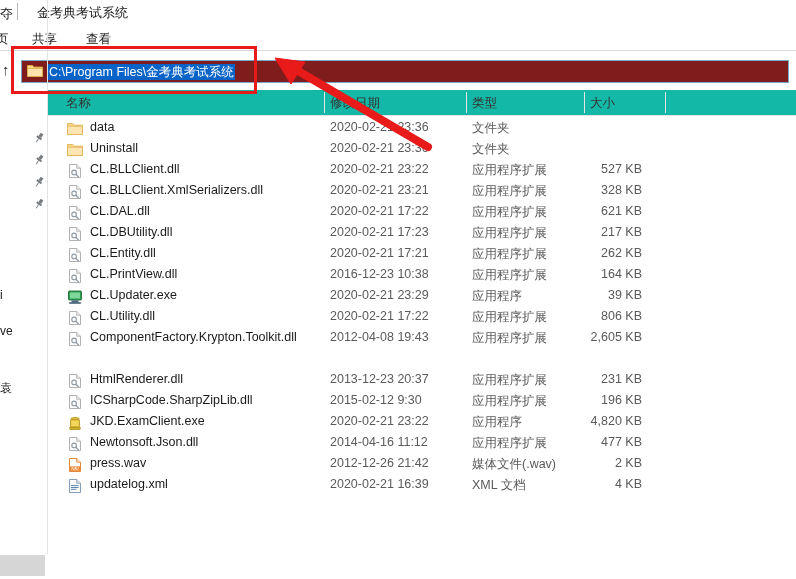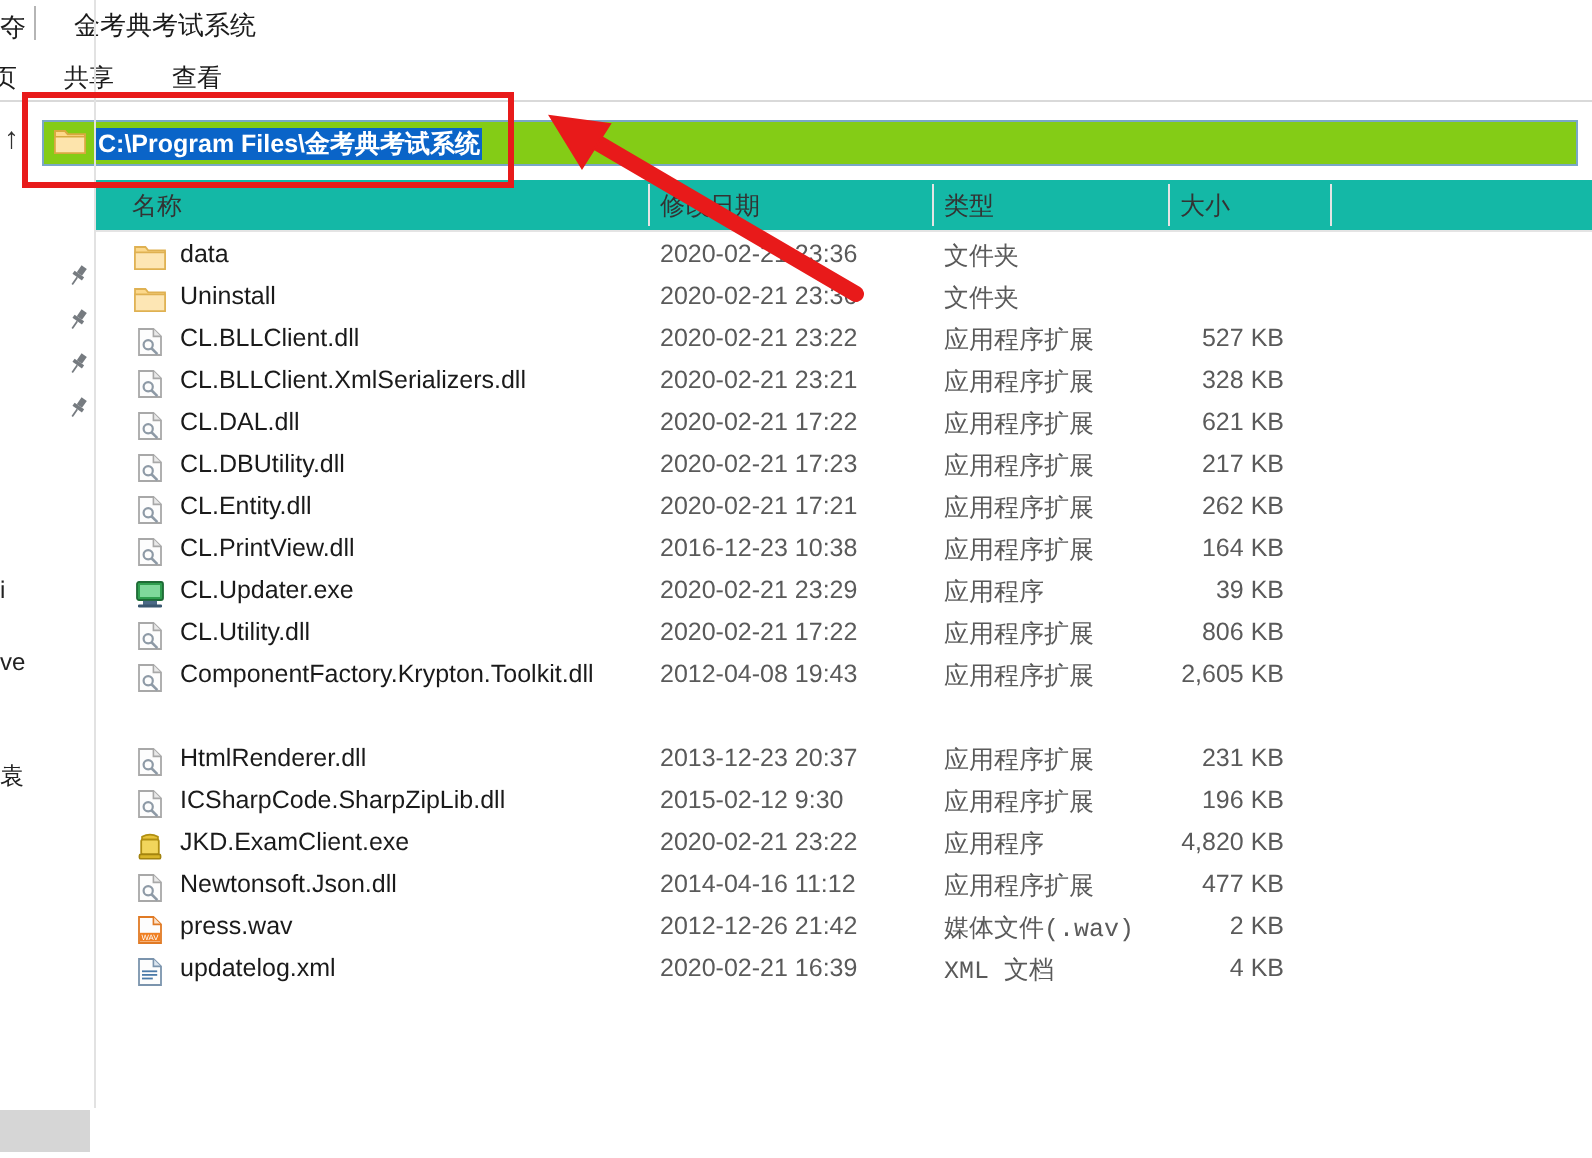--- a/index.html
+++ b/index.html
@@ -73,23 +73,22 @@
     left: 2px; top: 62px;
     font-size: 15px;
     color: #303030;
     line-height: 1;
   }
   .addr-box {
     position: absolute;
     left: 21px; top: 60px;
     width: 768px; height: 23px;
     border: 1px solid #7aa7c7;
-    background: #84cc16;
+    background: #7f1d1d;
     box-sizing: border-box;
-    font-weight: bold;
   }
   .addr-folder-icon {
     position: absolute;
     left: 5px; top: 3px;
     width: 16px; height: 14px;
   }
   .addr-text {
     position: absolute;
     left: 26px; top: 3px;
     height: 16px;
@@ -190,21 +189,20 @@
     font-size: 12.5px;
     color: #5a5a5a;
     white-space: nowrap;
   }
   .row .ftype {
     position: absolute;
     left: 424px; top: 2px;
     font-size: 12.5px;
     color: #5a5a5a;
     white-space: nowrap;
-    font-family: Liberation Mono, monospace;
   }
   .row .fsize {
     position: absolute;
     left: 508px; top: 2px;
     width: 86px;
     text-align: right;
     font-size: 12.5px;
     color: #5a5a5a;
     white-space: nowrap;
   }

